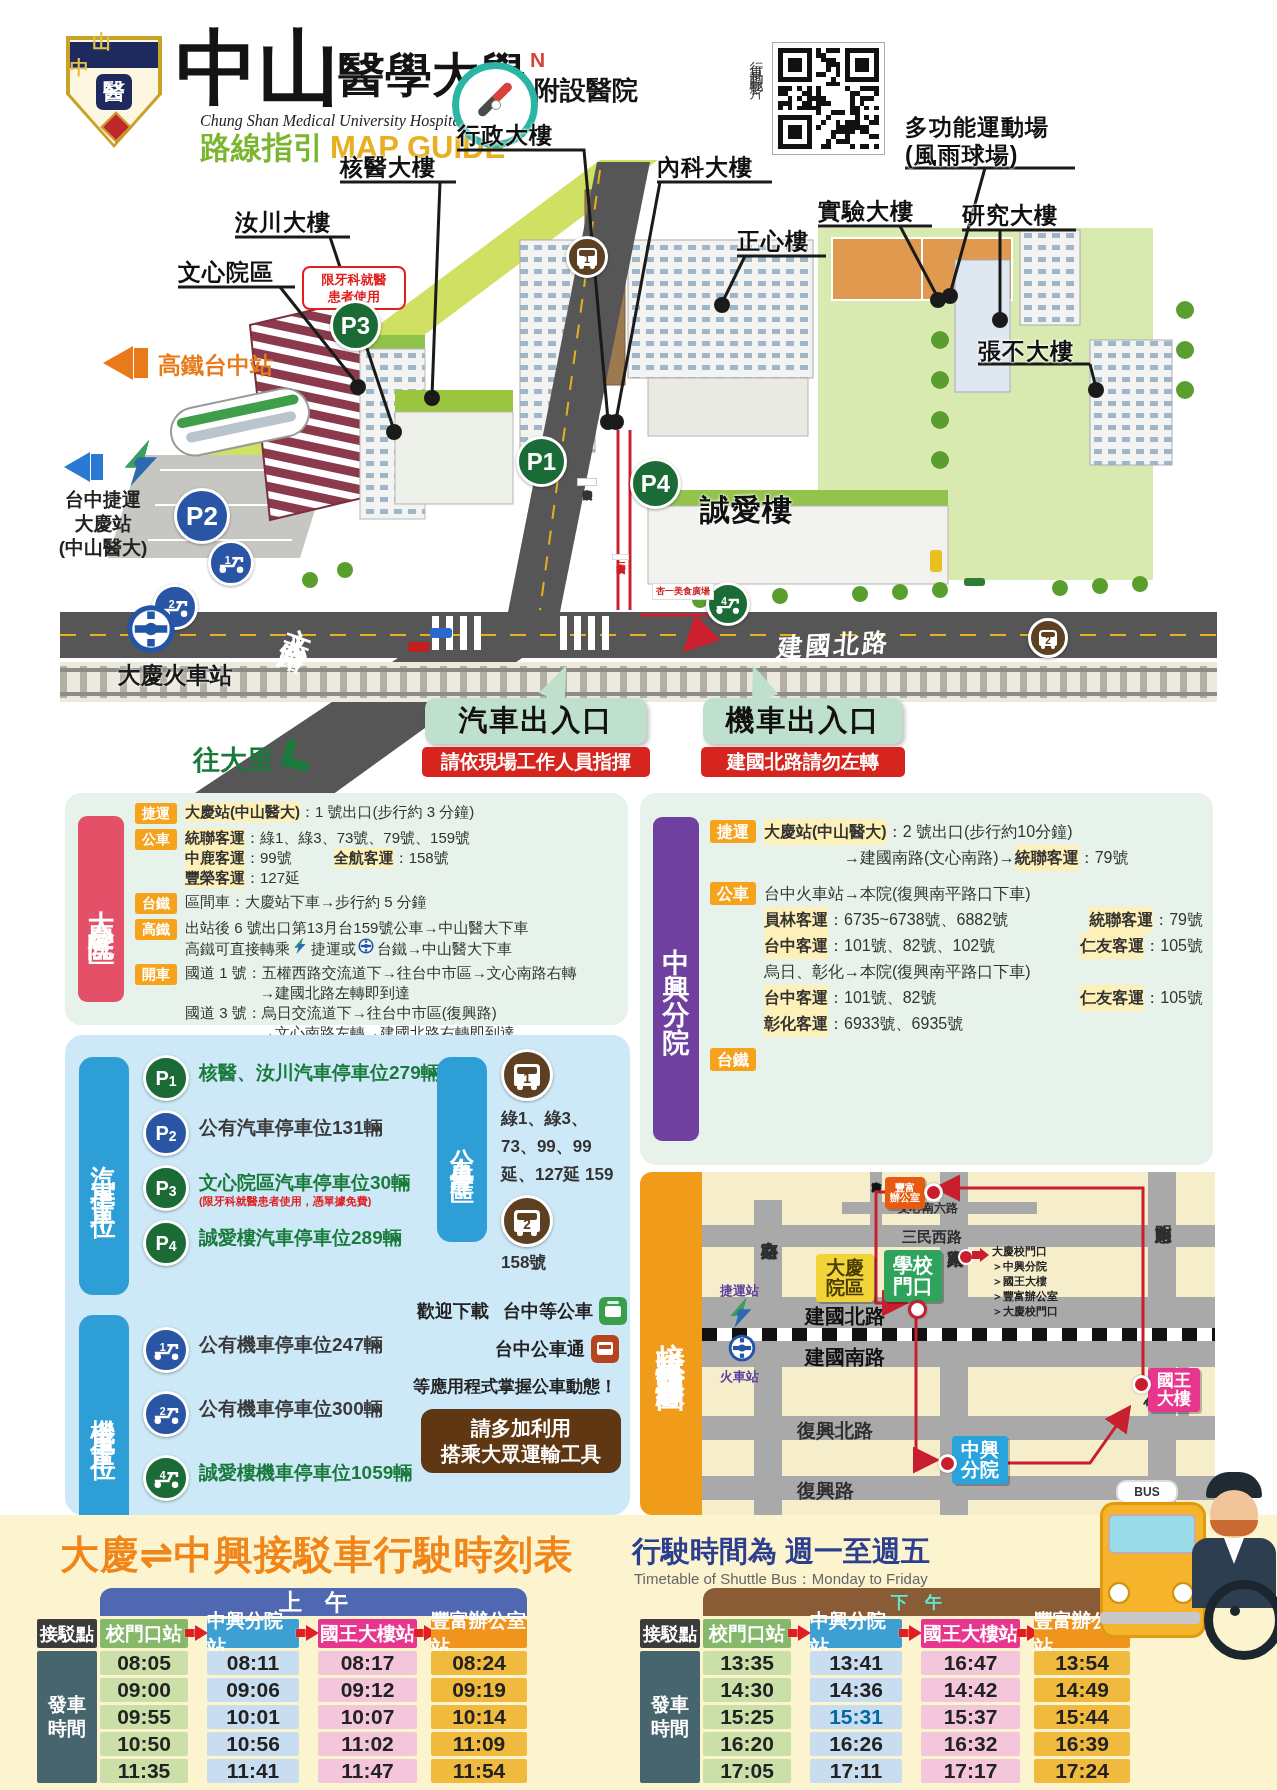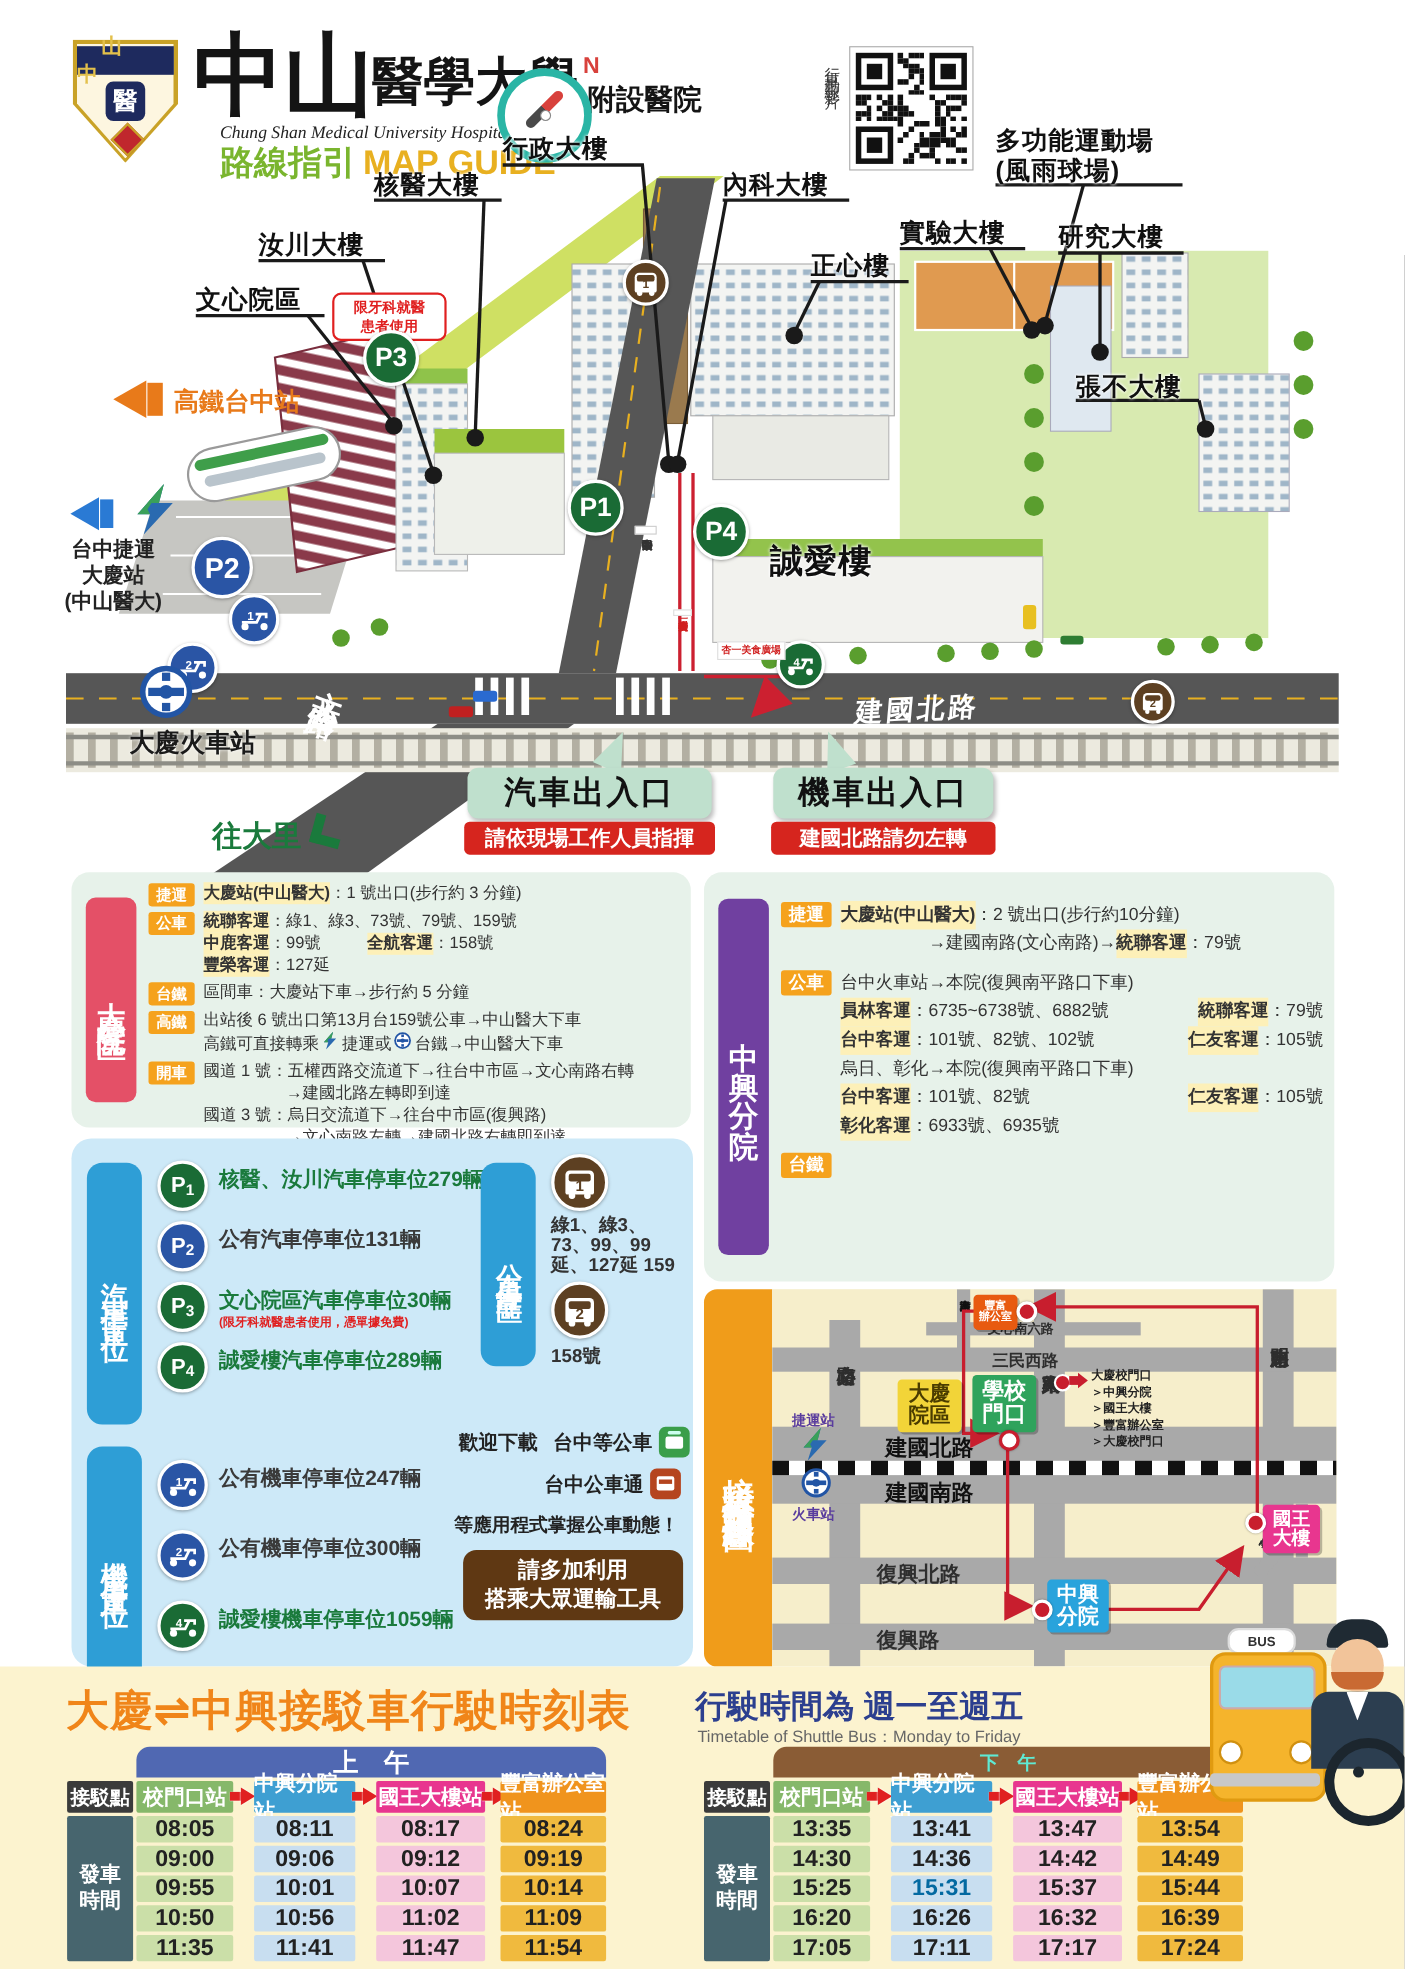--- a/index.html
+++ b/index.html
@@ -685,21 +685,21 @@
     <div id="bus-stops" class="abs" style="left:436px;top:14px;width:122px;display:flex;flex-direction:column;gap:6px;">
         <div style="display: flex; flex-direction: column; align-items: flex-start;">
           <div class="pcirc" style="width: 46px; height: 46px; background: rgb(93, 64, 34); flex: 0 0 auto; position: relative;">
             <div style="width:25.3px;height:22.08px;background:#fff;border-radius:4px 4px 2px 2px;position:relative;">
               <div style="position:absolute;left:10%;top:12%;width:80%;height:34%;background:#5d4022;border-radius:2px;"></div>
               <div style="position:absolute;left:12%;bottom:-18%;width:22%;height:26%;background:#fff;border-radius:50%;"></div>
               <div style="position:absolute;right:12%;bottom:-18%;width:22%;height:26%;background:#fff;border-radius:50%;"></div>
               <div style="position:absolute;width:100%;text-align:center;bottom:2%;color:#5d4022;font-weight:bold;font-size:13.799999999999999px;line-height:1;">1</div>
             </div>
           </div>
-          <div style="font-size: 17px; font-weight: bold; color: rgb(51, 51, 51); line-height: 18px; margin-top: 4px;">綠1、綠3、73、99、99延、127延 159</div>
+          <div style="font-size: 17px; font-weight: bold; color: rgb(51, 51, 51); line-height: 28px; margin-top: 4px;">綠1、綠3、73、99、99延、127延 159</div>
         </div>
         <div style="display: flex; flex-direction: column; align-items: flex-start;">
           <div class="pcirc" style="width: 46px; height: 46px; background: rgb(93, 64, 34); flex: 0 0 auto; position: relative;">
             <div style="width:25.3px;height:22.08px;background:#fff;border-radius:4px 4px 2px 2px;position:relative;">
               <div style="position:absolute;left:10%;top:12%;width:80%;height:34%;background:#5d4022;border-radius:2px;"></div>
               <div style="position:absolute;left:12%;bottom:-18%;width:22%;height:26%;background:#fff;border-radius:50%;"></div>
               <div style="position:absolute;right:12%;bottom:-18%;width:22%;height:26%;background:#fff;border-radius:50%;"></div>
               <div style="position:absolute;width:100%;text-align:center;bottom:2%;color:#5d4022;font-weight:bold;font-size:13.799999999999999px;line-height:1;">2</div>
             </div>
           </div>
@@ -819,21 +819,21 @@
           <rect x="17" y="28" width="6" height="6" fill="#2255a5"></rect>
         </svg></div>
     <div class="abs" style="left:18px;top:196px;font-size:13px;font-weight:bold;color:#5a3d9e;">火車站</div>
   </div>
 
   <div class="abs" style="left:0;top:1515px;width:1277px;height:275px;background:#fcf3cf;"></div>
   <div class="abs" style="left:60px;top:1528px;font-size:39px;font-weight:bold;color:#f08519;letter-spacing:1px;">大慶⇌中興接駁車行駛時刻表</div>
   <div class="abs" style="left:632px;top:1532px;font-size:29px;font-weight:bold;color:#2c3f8f;">行駛時間為  週一至週五</div>
   <div class="abs" style="left:634px;top:1570px;font-size:15px;color:#666;">Timetable of Shuttle Bus：Monday to Friday</div>
 
-  <div id="tt-morning" class="abs" style="left:37px;top:1588px;width:414px;height:200px;margin-left:24px;">
+  <div id="tt-morning" class="abs" style="left:37px;top:1588px;width:414px;height:200px;">
       <div class="tt-cell" style="left: 63px; top: 0px; width: 427px; height: 28px; background: rgb(80, 104, 178); color: rgb(255, 255, 255); font-size: 23px; border-radius: 12px 12px 0px 0px;">上　午</div>
       <div class="tt-cell" style="left: 0px; top: 31px; width: 60px; height: 29px; background: rgb(59, 59, 59); color: rgb(255, 255, 255); font-size: 18px;">接駁點</div>
       <div class="tt-cell" style="left: 63px; top: 31px; width: 88px; height: 29px; background: rgb(134, 184, 106); color: rgb(255, 255, 255); font-size: 19px;">校門口站</div>
       <div style="position: absolute; left: 148px; top: 37px; width: 24px; height: 16px;">
         <span class="arrtail"></span>
         <span class="arrhead"></span>
       </div>
       <div class="tt-cell" style="left: 170px; top: 31px; width: 92px; height: 29px; background: rgb(62, 159, 210); color: rgb(255, 255, 255); font-size: 19px;">中興分院站</div>
       <div style="position: absolute; left: 259px; top: 37px; width: 24px; height: 16px;">
         <span class="arrtail"></span>
@@ -888,21 +888,21 @@
         <span class="arrtail"></span>
         <span class="arrhead"></span>
       </div>
       <div class="tt-cell" style="left: 394px; top: 31px; width: 96px; height: 29px; background: rgb(240, 148, 29); color: rgb(255, 255, 255); font-size: 19px;">豐富辦公室站</div>
       <div class="tt-cell" style="left: 0px; top: 63px; width: 60px; height: 132px; background: rgb(71, 101, 110); color: rgb(255, 255, 255); font-size: 19px; flex-direction: column; line-height: 24px;">
         <div>發車</div>
         <div>時間</div>
       </div>
       <div class="tt-cell" style="left: 63px; top: 63px; width: 88px; height: 24px; background: rgb(203, 223, 168); color: rgb(34, 34, 34); font-size: 21px;">13:35</div>
       <div class="tt-cell" style="left: 170px; top: 63px; width: 92px; height: 24px; background: rgb(200, 222, 240); color: rgb(34, 34, 34); font-size: 21px;">13:41</div>
-      <div class="tt-cell" style="left: 281px; top: 63px; width: 99px; height: 24px; background: rgb(244, 198, 220); color: rgb(34, 34, 34); font-size: 21px;">13:47</div>
+      <div class="tt-cell" style="left: 281px; top: 63px; width: 99px; height: 24px; background: rgb(244, 198, 220); color: rgb(34, 34, 34); font-size: 21px;">16:47</div>
       <div class="tt-cell" style="left: 394px; top: 63px; width: 96px; height: 24px; background: rgb(240, 186, 62); color: rgb(34, 34, 34); font-size: 21px;">13:54</div>
       <div class="tt-cell" style="left: 63px; top: 90px; width: 88px; height: 24px; background: rgb(203, 223, 168); color: rgb(34, 34, 34); font-size: 21px;">14:30</div>
       <div class="tt-cell" style="left: 170px; top: 90px; width: 92px; height: 24px; background: rgb(200, 222, 240); color: rgb(34, 34, 34); font-size: 21px;">14:36</div>
       <div class="tt-cell" style="left: 281px; top: 90px; width: 99px; height: 24px; background: rgb(244, 198, 220); color: rgb(34, 34, 34); font-size: 21px;">14:42</div>
       <div class="tt-cell" style="left: 394px; top: 90px; width: 96px; height: 24px; background: rgb(240, 186, 62); color: rgb(34, 34, 34); font-size: 21px;">14:49</div>
       <div class="tt-cell" style="left: 63px; top: 117px; width: 88px; height: 24px; background: rgb(203, 223, 168); color: rgb(34, 34, 34); font-size: 21px;">15:25</div>
       <div class="tt-cell" style="left: 170px; top: 117px; width: 92px; height: 24px; background: rgb(200, 222, 240); color: #0369a1; font-size: 21px;">15:31</div>
       <div class="tt-cell" style="left: 281px; top: 117px; width: 99px; height: 24px; background: rgb(244, 198, 220); color: rgb(34, 34, 34); font-size: 21px;">15:37</div>
       <div class="tt-cell" style="left: 394px; top: 117px; width: 96px; height: 24px; background: rgb(240, 186, 62); color: rgb(34, 34, 34); font-size: 21px;">15:44</div>
       <div class="tt-cell" style="left: 63px; top: 144px; width: 88px; height: 24px; background: rgb(203, 223, 168); color: rgb(34, 34, 34); font-size: 21px;">16:20</div>

